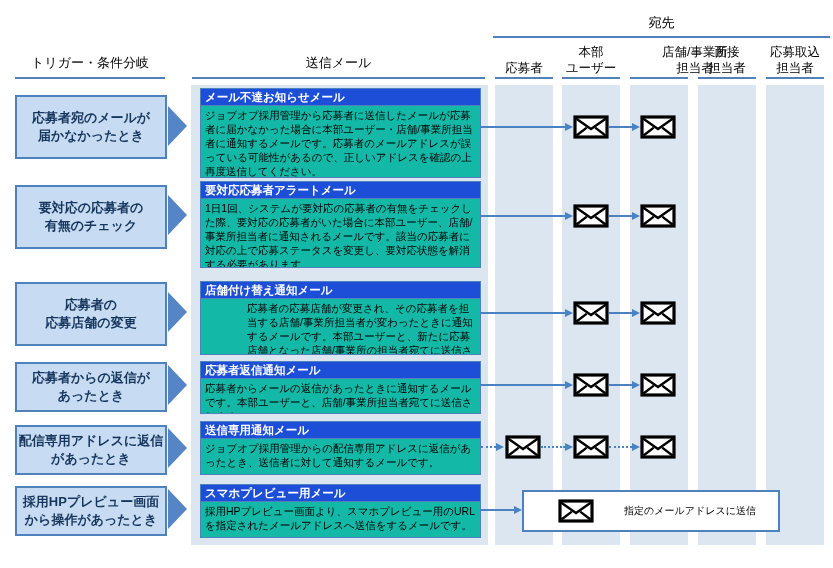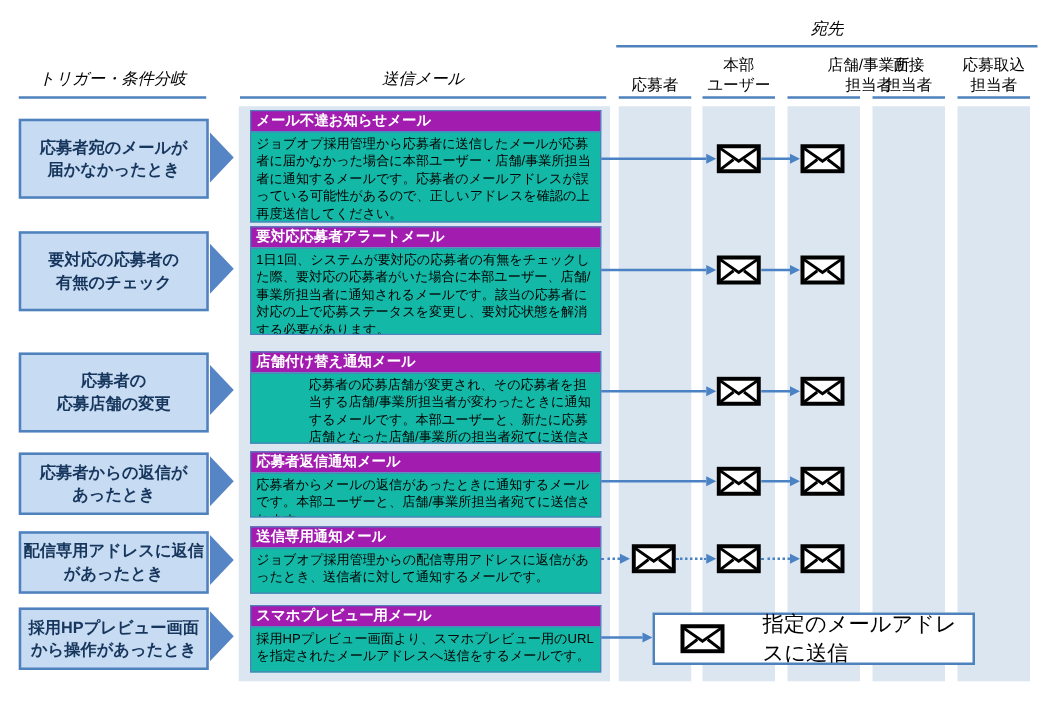--- a/index.html
+++ b/index.html
@@ -5,42 +5,42 @@
   html,body{margin:0;padding:0;background:#fff;}
   .canvas{
     position:relative;width:833px;height:568px;background:#ffffff;
     font-family:"Liberation Sans","DejaVu Sans",sans-serif;color:#000;
     overflow:hidden;
   }
   
   .band{position:absolute;top:85px;height:460px;background:#dce6f1;}
   .mid-band{position:absolute;left:191px;top:85px;width:297px;height:460px;background:#dce6f1;}
   
-  .hdr{position:absolute;text-align:center;font-size:13px;color:#000;font-style:italic;}
+  .hdr{position:absolute;text-align:center;font-size:13px;color:#000;}
   .hline{position:absolute;height:2px;background:#4f81bd;}
   .colhead{
     position:absolute;top:42px;height:34px;display:flex;align-items:flex-end;
     justify-content:center;text-align:center;white-space:pre-line;
     font-size:12.5px;line-height:1.3;color:#000;
   }
   
   .trigger-box{
     position:absolute;left:15px;width:148px;border:2px solid #4f81bd;background:#c7dbf2;
     color:#17365d;font-weight:bold;font-size:13px;display:flex;align-items:center;
     justify-content:center;text-align:center;white-space:pre-line;line-height:1.35;
     box-sizing:content-box;
   }
   .chev{
     position:absolute;left:168px;width:0;height:0;
     border-left:19px solid #5585c5;border-top:20px solid transparent;border-bottom:20px solid transparent;
   }
   
   .mail-block{position:absolute;left:200px;width:281px;}
   .mail-title{
-    background:#a21caf;color:#fff;font-weight:bold;font-size:11.5px;height:17px;
+    background:#1d4ed8;color:#fff;font-weight:bold;font-size:11.5px;height:17px;
     line-height:17px;padding:0 4px;border:1px solid #4f81bd;border-bottom:none;
     box-sizing:border-box;overflow:hidden;white-space:nowrap;
   }
   .mail-body{
     background:#14b8a6;border:1px solid #4f81bd;font-size:10.5px;line-height:14px;
     padding:2px 4px;box-sizing:border-box;overflow:hidden;text-align:left;
   }
   
   .arrow{position:absolute;height:0;border-top:2px solid #4a82c4;}
   .arrow.dotted{border-top-style:dotted;}
@@ -48,21 +48,21 @@
     content:"";position:absolute;right:-8px;top:-5px;width:0;height:0;
     border-left:8px solid #4a82c4;border-top:4px solid transparent;border-bottom:4px solid transparent;
   }
   
   .envelope{position:absolute;width:36px;height:24px;}
   .envelope svg{display:block;}
   
   .sendbox{
     position:absolute;left:522px;top:490px;width:258px;height:42px;background:#fff;
     border:2px solid #4f81bd;box-sizing:border-box;display:flex;align-items:center;
-    padding-left:20px;gap:30px;font-size:17px;
+    padding-left:34px;gap:30px;font-size:10px;
   }
   .sendbox .env-inline{width:36px;height:24px;flex:0 0 auto;}
 </style>
 </head>
 <body>
 
 <div class="canvas">
 
   <div class="mid-band"></div>
   <div class="band" style="left:495px;width:58px;"></div>

